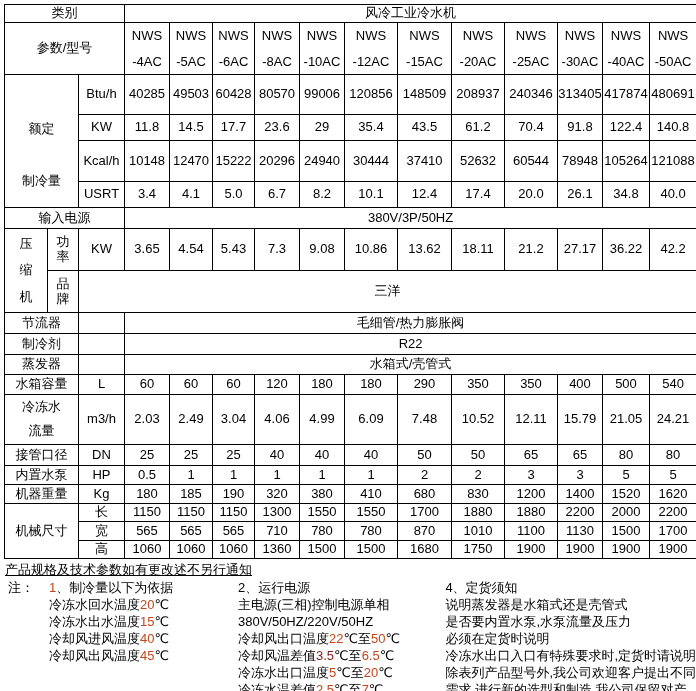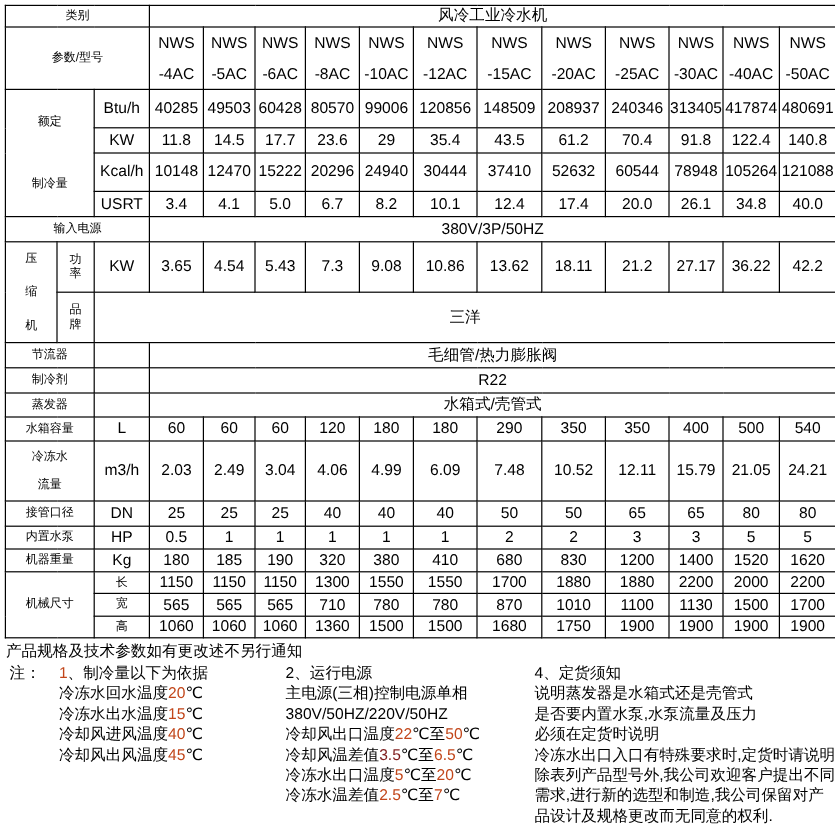--- a/index.html
+++ b/index.html
@@ -1,26 +1,26 @@
 <!DOCTYPE html>
 <html><head>
 <meta charset="utf-8">
 <style>
   html,body{margin:0;padding:0;background:#fff;color:#000;
     font-family:"Liberation Sans","DejaVu Sans",sans-serif;}
   .page{width:696px;height:691px;box-sizing:border-box;padding:4px 0 0 4px;overflow:hidden;}
   table.spec{border-collapse:collapse;table-layout:fixed;width:692px;}
   td{border:1px solid #000;text-align:center;vertical-align:middle;
      font-size:13px;line-height:1.15;padding:0;overflow:hidden;word-break:break-all;}
-  td.lbl{font-size:10px;}
+  td.lbl{font-size:13px;}
   .vbox{display:flex;flex-direction:column;align-items:center;box-sizing:border-box;width:100%;}
   .vbetween{justify-content:space-between;}
   .varound{justify-content:space-around;}
   .vcenter{justify-content:center;}
-  .disclaimer{font-size:13px;line-height:17px;margin:2px 0 0 1px;}
+  .disclaimer{font-size:13px;line-height:17px;margin:2px 0 0 1px;text-decoration:underline;}
   .notes{display:flex;font-size:13px;line-height:17px;margin-top:1px;}
   .notes-prefix{width:46px;box-sizing:border-box;padding-left:4px;}
   .note-col{box-sizing:border-box;}
   .note-col-0{width:193px;}
   .note-col-1{width:212px;}
   .note-col-2{flex:1;}
   .note-line{white-space:nowrap;}
 </style>
 </head>
 <body>
@@ -119,21 +119,21 @@
           </td>
           <td>
             <div class="vbox vbetween" style="height: 50px; padding: 5px 0px 4px;">
               <span>NWS</span>
               <span>-50AC</span>
             </div>
           </td>
         </tr>
         <tr style="height: 32px;">
           <td colspan="2" rowspan="4" class="lbl">
-            <div class="vbox varound" style="height: 104px;">
+            <div class="vbox varound" style="height: 104px; margin-top: 28px;">
               <span>额定</span>
               <span>制冷量</span>
             </div>
           </td>
           <td>Btu/h</td>
           <td>40285</td>
           <td>49503</td>
           <td>60428</td>
           <td>80570</td>
           <td>99006</td>

